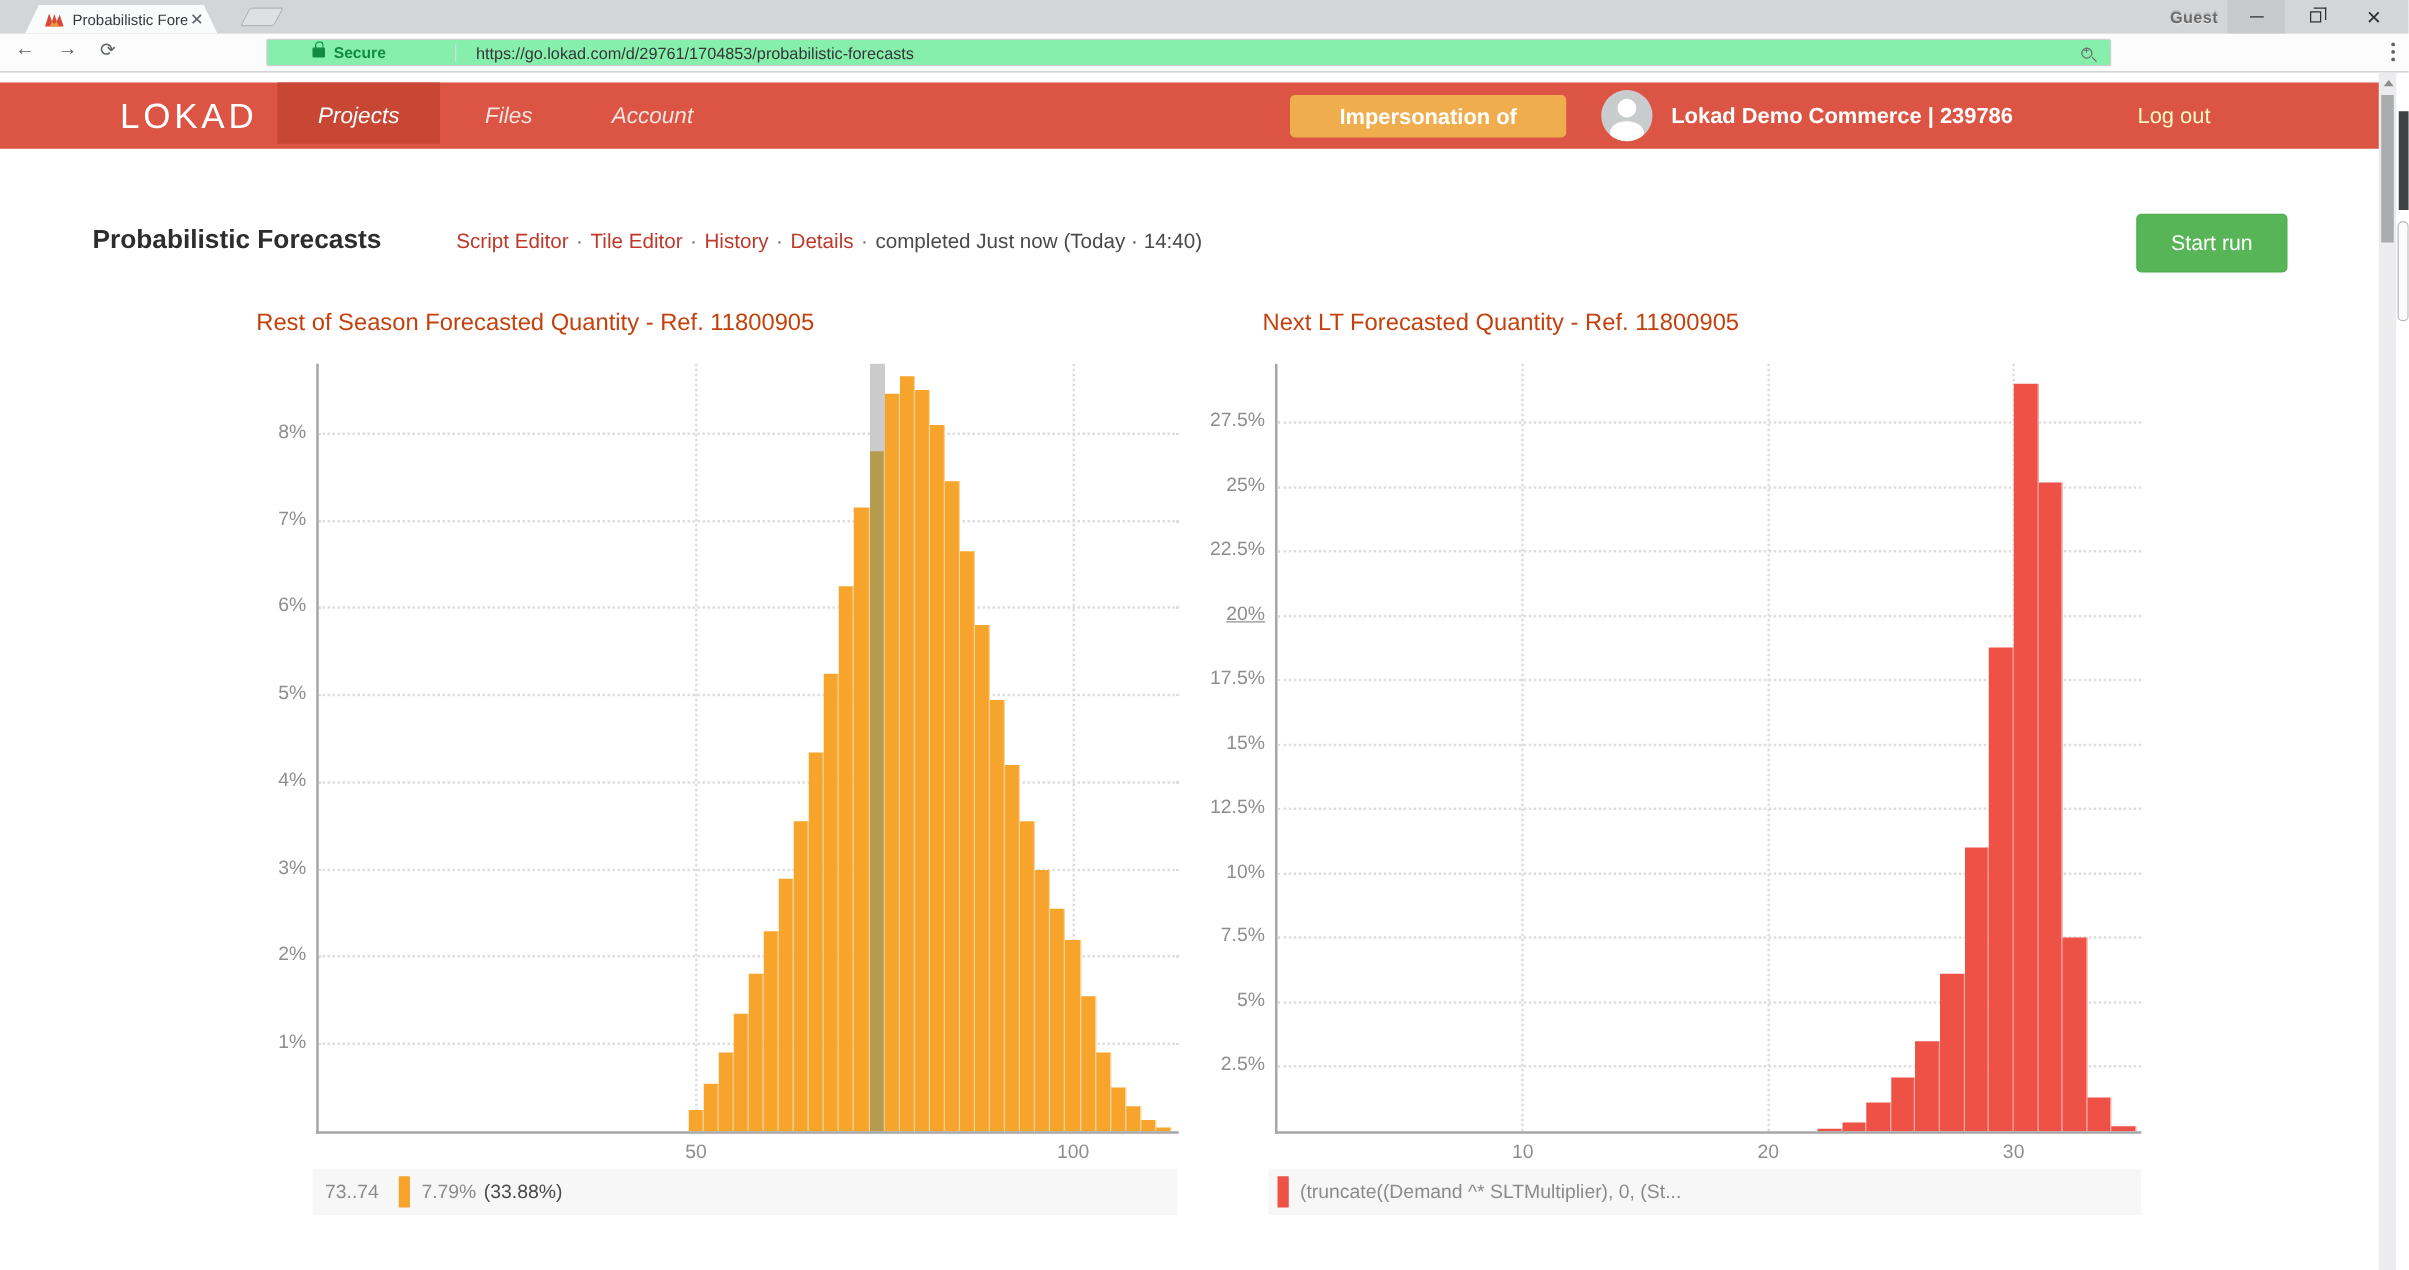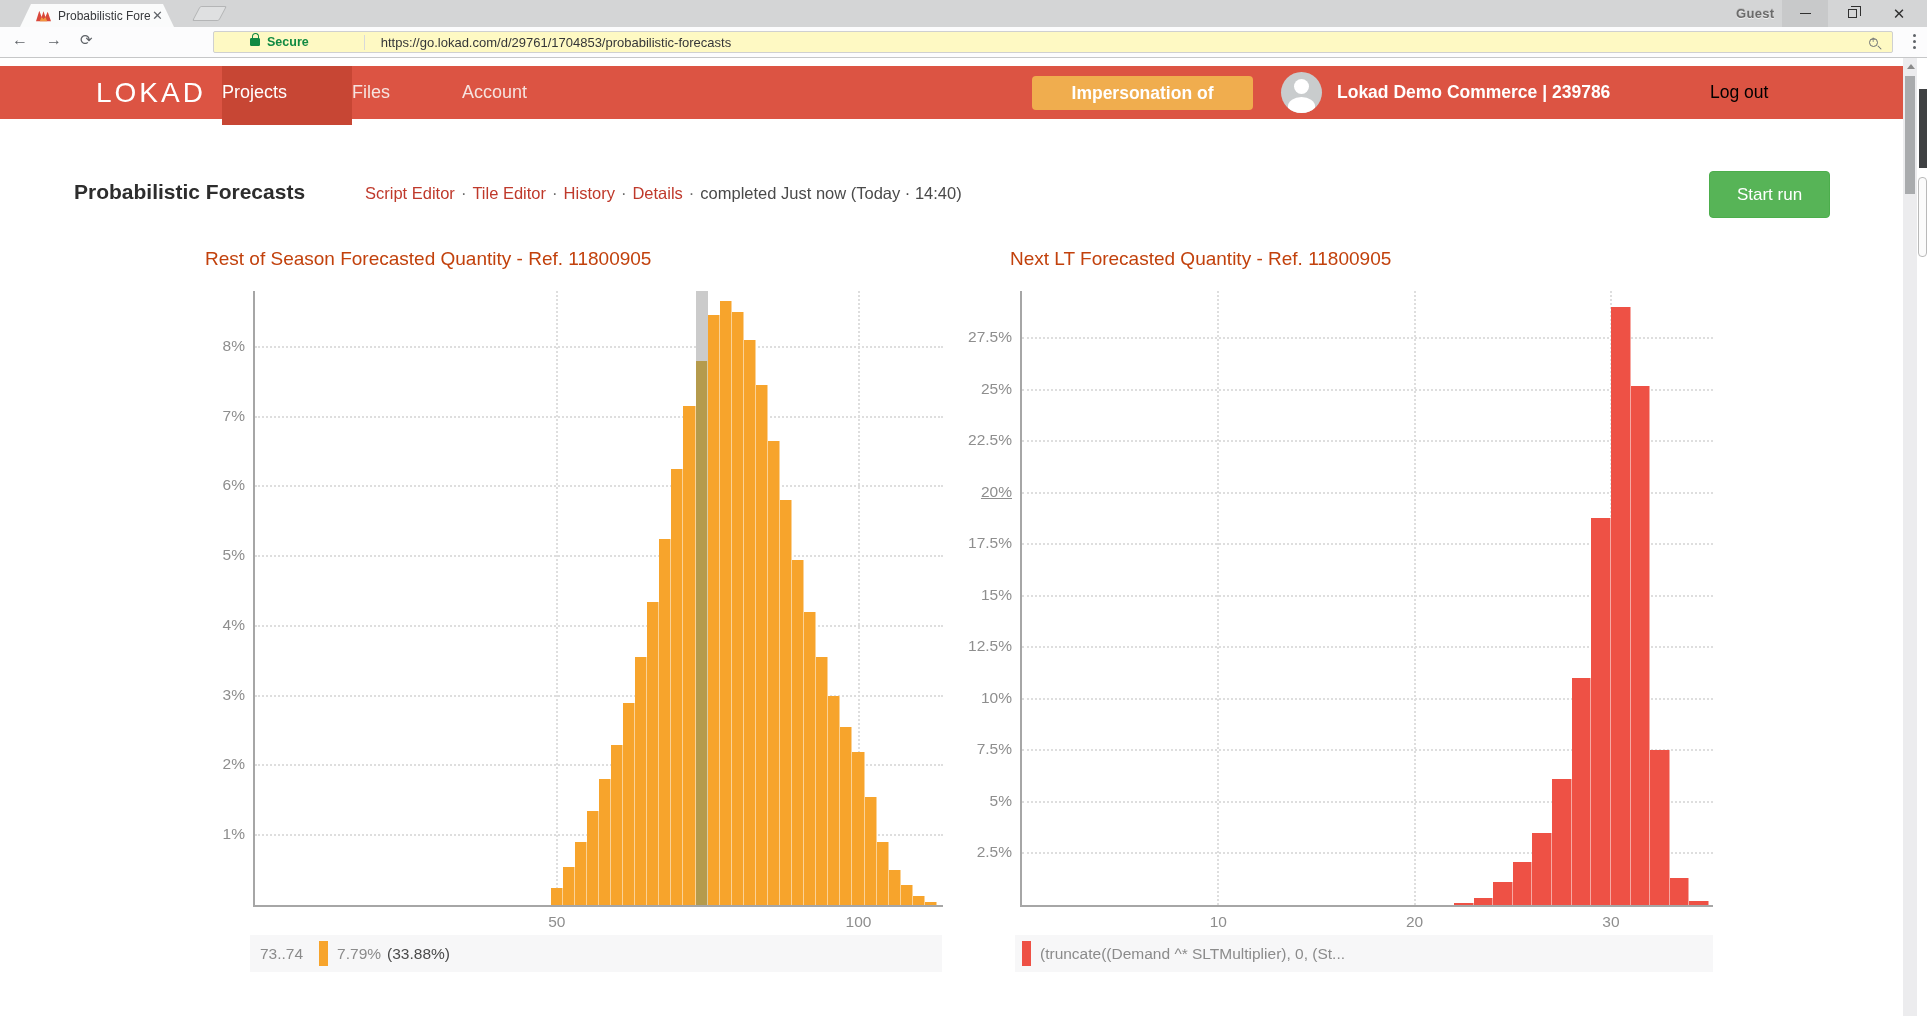--- a/index.html
+++ b/index.html
@@ -29,21 +29,21 @@
   .restore-glyph::before { content:""; position:absolute; left:2px; top:-4px; width:9px; height:9px;
                            border:1px solid #303030; border-left:none; border-bottom:none; }
   .win-close { left:1876px; font-size:15px; color:#303030; }
 
   .toolbar { position:absolute; top:27px; left:0; width:1927px; height:31px; background:#fcfcfd;
              border-bottom:1px solid #c6c7c8; }
   .nav-ico { position:absolute; top:4px; font-size:16px; color:#5f6368; }
   .ico-back { left:12px; }
   .ico-fwd  { left:46px; }
   .ico-reload { left:80px; font-size:15px; }
-  .omnibox { position:absolute; left:213px; top:4px; width:1680px; height:22px; background:#fef9c3;
+  .omnibox { position:absolute; left:213px; top:4px; width:1476px; height:22px; background:#86efac;
              border:1px solid #cfd0d1; border-radius:2px; display:flex; align-items:center; }
   .lock-icon { margin-left:36px; width:10px; height:8px; border:1.5px solid #118a43; border-radius:1px; position:relative; background:#118a43; flex:none;}
   .lock-icon::before { content:""; position:absolute; left:1px; top:-6px; width:5px; height:5px;
                        border:1.5px solid #118a43; border-bottom:none; border-radius:4px 4px 0 0; }
   .secure-label { margin-left:7px; font-size:12.5px; font-weight:bold; color:#118a43; }
   .omni-divider { margin-left:55px; width:1px; height:15px; background:#d8d9da; }
   .omni-url { margin-left:16px; font-size:13px; color:#353638; white-space:nowrap; }
   .omni-spacer { flex:1; }
   .zoom-icon { position:relative; width:9px; height:9px; border:1.5px solid #6a6e72; border-radius:50%; margin-right:14px; flex:none;}
   .zoom-icon::before { content:""; position:absolute; left:7px; top:8px; width:5px; border-top:1.5px solid #6a6e72; transform:rotate(45deg); }
@@ -57,35 +57,35 @@
                border-left:4px solid transparent; border-right:4px solid transparent; border-bottom:5px solid #8b8b8b; }
   .scroll-thumb { position:absolute; left:1905px; top:76px; width:10px; height:118px; background:#a9abad; }
   .outer-dark-thumb { position:absolute; left:1919px; top:89px; width:8px; height:79px; background:#3f4143; }
   .outer-light-thumb { position:absolute; left:1918px; top:177px; width:9px; height:80px; background:#fbfbfb;
                        border:1px solid #b9b9b9; border-radius:4px; }
 
   
   .app-header { position:absolute; top:66px; left:0; width:1903px; height:53px; background:#dc5443; }
   .logo { position:absolute; left:96px; top:0; height:53px; line-height:53px; color:#fff;
           font-size:28px; letter-spacing:3px; }
-  .nav-item { position:absolute; top:0; height:59px; line-height:53px; 
-              color:#f6e3df; font-size:18px; }
+  .nav-item { position:absolute; top:0; height:49px; line-height:53px; text-align:center;
+              color:#f6e3df; font-size:18px;font-style:italic; }
   .nav-projects { left:222px; width:130px; background:#c74634; color:#fff; }
   .nav-files   { left:352px; width:110px; }
   .nav-account { left:462px; width:120px; }
   .impersonation-btn { position:absolute; left:1032px; top:10px; width:221px; height:34px; background:#f0ad4e;
                        border-radius:4px; color:#fff; font-size:17.5px; font-weight:bold;
                        display:flex; align-items:center; justify-content:center; }
   .avatar { position:absolute; left:1281px; top:6px; width:41px; height:41px; border-radius:50%;
             background:#c9cccd; overflow:hidden; }
   .avatar::before { content:""; position:absolute; left:13px; top:7px; width:15px; height:15px; border-radius:50%; background:#fff; }
   .avatar::after { content:""; position:absolute; left:7px; top:25px; width:27px; height:18px; border-radius:50% 50% 0 0; background:#fff; }
   .account-label { position:absolute; left:1337px; top:0; height:53px; line-height:53px;
                    color:#fff; font-size:17.5px; font-weight:bold; }
-  .logout { position:absolute; left:1710px; top:0; height:53px; line-height:53px; color:#000000; font-size:17.5px; }
+  .logout { position:absolute; left:1710px; top:0; height:53px; line-height:53px; color:#fef9c3; font-size:17.5px; }
 
   
   .page-title { position:absolute; left:74px; top:180px; font-size:21px; font-weight:bold; color:#2d2d2d; }
   .title-links { position:absolute; left:365px; top:184px; font-size:16.5px; color:#4a4a4a; }
   .title-links a { color:#bf392b; text-decoration:none; }
   .dot-sep { color:#6b6b6b; padding:0 6px; }
   .start-run-btn { position:absolute; left:1709px; top:171px; width:121px; height:47px; background:#57b457;
                    border:1px solid #4cae4c; border-radius:4px; color:#fff; font-size:17px;
                    display:flex; align-items:center; justify-content:center; }
 

